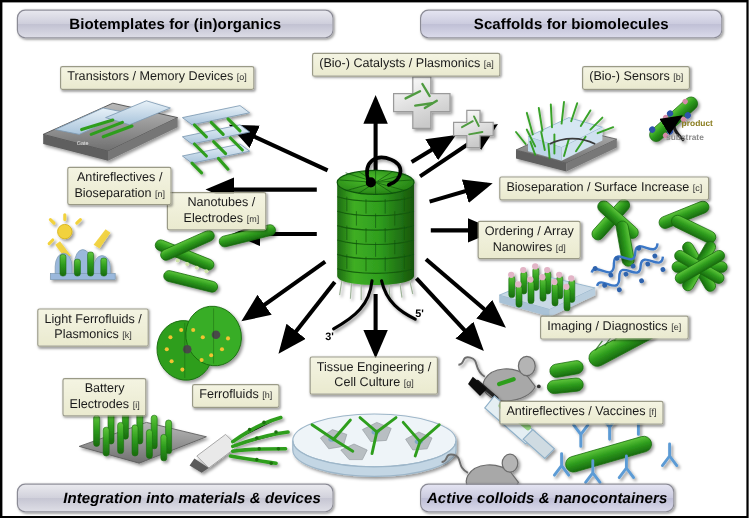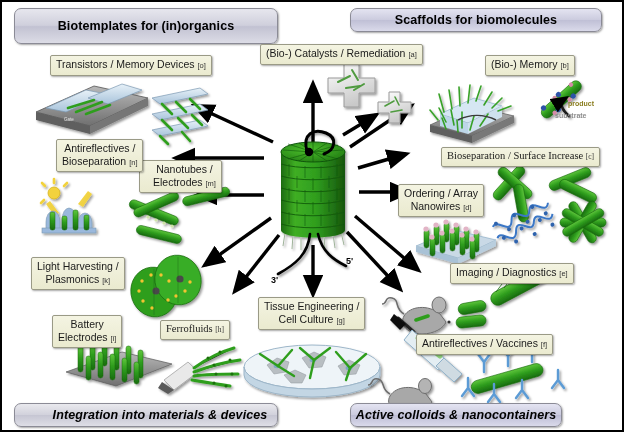--- a/index.html
+++ b/index.html
@@ -6,21 +6,21 @@
   body{width:624px;height:432px;overflow:hidden;
        font-family:"Liberation Sans","DejaVu Sans",sans-serif;}
   #stage{position:relative;width:624px;height:432px;box-sizing:border-box;
          border:2px solid #000;background:#fff;overflow:hidden;}
 
   
   .banner{position:absolute;box-sizing:border-box;border:1px solid #8b8b96;
           border-radius:7px;display:flex;align-items:center;justify-content:center;
           font-weight:bold;font-size:12.5px;color:#000;letter-spacing:.1px;
           box-shadow:1px 1px 2px rgba(0,0,0,.35);}
-  .banner.top-l{left:12px;top:6px;width:264px;height:36px;
+  .banner.top-l{left:12px;top:6px;width:264px;height:24px;
       background:linear-gradient(180deg,#e7e7ee 0%,#cfcfdc 48%,#c2c2d2 52%,#dcdce6 100%);}
   .banner.top-r{left:348px;top:6px;width:252px;height:24px;
       background:linear-gradient(180deg,#e4e4f1 0%,#ccccdf 48%,#c0c0d6 52%,#dadaea 100%);}
   .banner.bot-l{left:12px;top:401px;width:264px;height:24px;font-style:italic;
       background:linear-gradient(180deg,#e9e9ee 0%,#d2d2dc 48%,#c6c6d3 52%,#dedee6 100%);padding-left:28px;}
   .banner.bot-r{left:348px;top:401px;width:212px;height:24px;font-style:italic;
       background:linear-gradient(180deg,#e4e4f2 0%,#cbcbdf 48%,#bebed6 52%,#d9d9ea 100%);}
 
   
   .lbl{position:absolute;box-sizing:border-box;border:1px solid #9a9a86;
@@ -526,30 +526,30 @@
       </g>
     </g>
   </svg>
 
   <div class="banner top-l">Biotemplates for (in)organics</div>
   <div class="banner top-r">Scaffolds for biomolecules</div>
   <div class="banner bot-l">Integration into materials &amp; devices</div>
   <div class="banner bot-r">Active colloids &amp; nanocontainers</div>
 
   <div class="lbl" style="left:258px;top:42px;">
-    <span>(Bio-) Catalysts / Remediation</span>
+    <span>(Bio-) Catalysts / Plasmonics</span>
     <span class="ref">[a]</span>
   </div>
 
   <div class="lbl" style="left:483px;top:53px;">
-    <span>(Bio-) Memory</span>
+    <span>(Bio-) Sensors</span>
     <span class="ref">[b]</span>
   </div>
 
-  <div class="lbl" style="left:439px;top:145px;font-family:Liberation Serif, serif;">
+  <div class="lbl" style="left:414px;top:145px;">
     <span>Bioseparation / Surface Increase</span>
     <span class="ref">[c]</span>
   </div>
 
   <div class="lbl" style="left:396px;top:182px;">
     <div>Ordering / Array</div>
     <div><span>Nanowires</span>
       <span class="ref">[d]</span></div>
   </div>
 
@@ -562,33 +562,33 @@
     <span>Antireflectives / Vaccines</span>
     <span class="ref">[f]</span>
   </div>
 
   <div class="lbl" style="left:256px;top:295px;">
     <div>Tissue Engineering /</div>
     <div><span>Cell Culture</span>
       <span class="ref">[g]</span></div>
   </div>
 
-  <div class="lbl" style="left:158px;top:318px;font-family:Liberation Serif, serif;">
+  <div class="lbl" style="left:158px;top:318px;">
     <span>Ferrofluids</span>
     <span class="ref">[h]</span>
   </div>
 
   <div class="lbl" style="left:50px;top:313px;">
     <div>Battery</div>
     <div><span>Electrodes</span>
       <span class="ref">[i]</span></div>
   </div>
 
   <div class="lbl" style="left:29px;top:255px;">
-    <div>Light Harvesting /</div>
+    <div>Light Ferrofluids /</div>
     <div><span>Plasmonics</span>
       <span class="ref">[k]</span></div>
   </div>
 
   <div class="lbl" style="left:137px;top:158px;padding-left:13px;">
     <div>Nanotubes /</div>
     <div><span>Electrodes</span>
       <span class="ref">[m]</span></div>
   </div>
 

